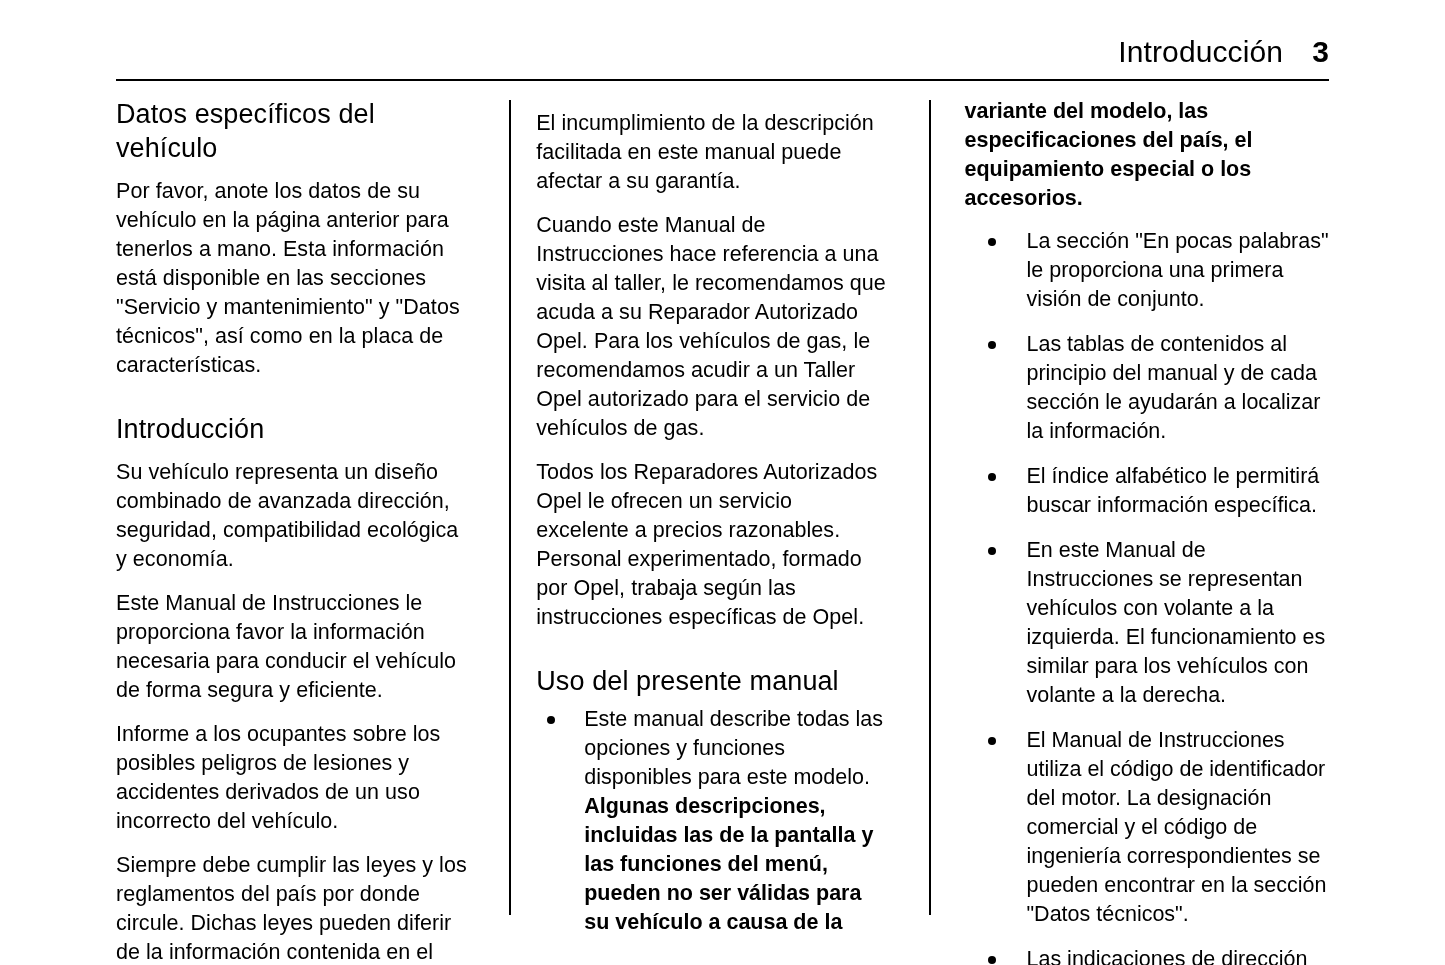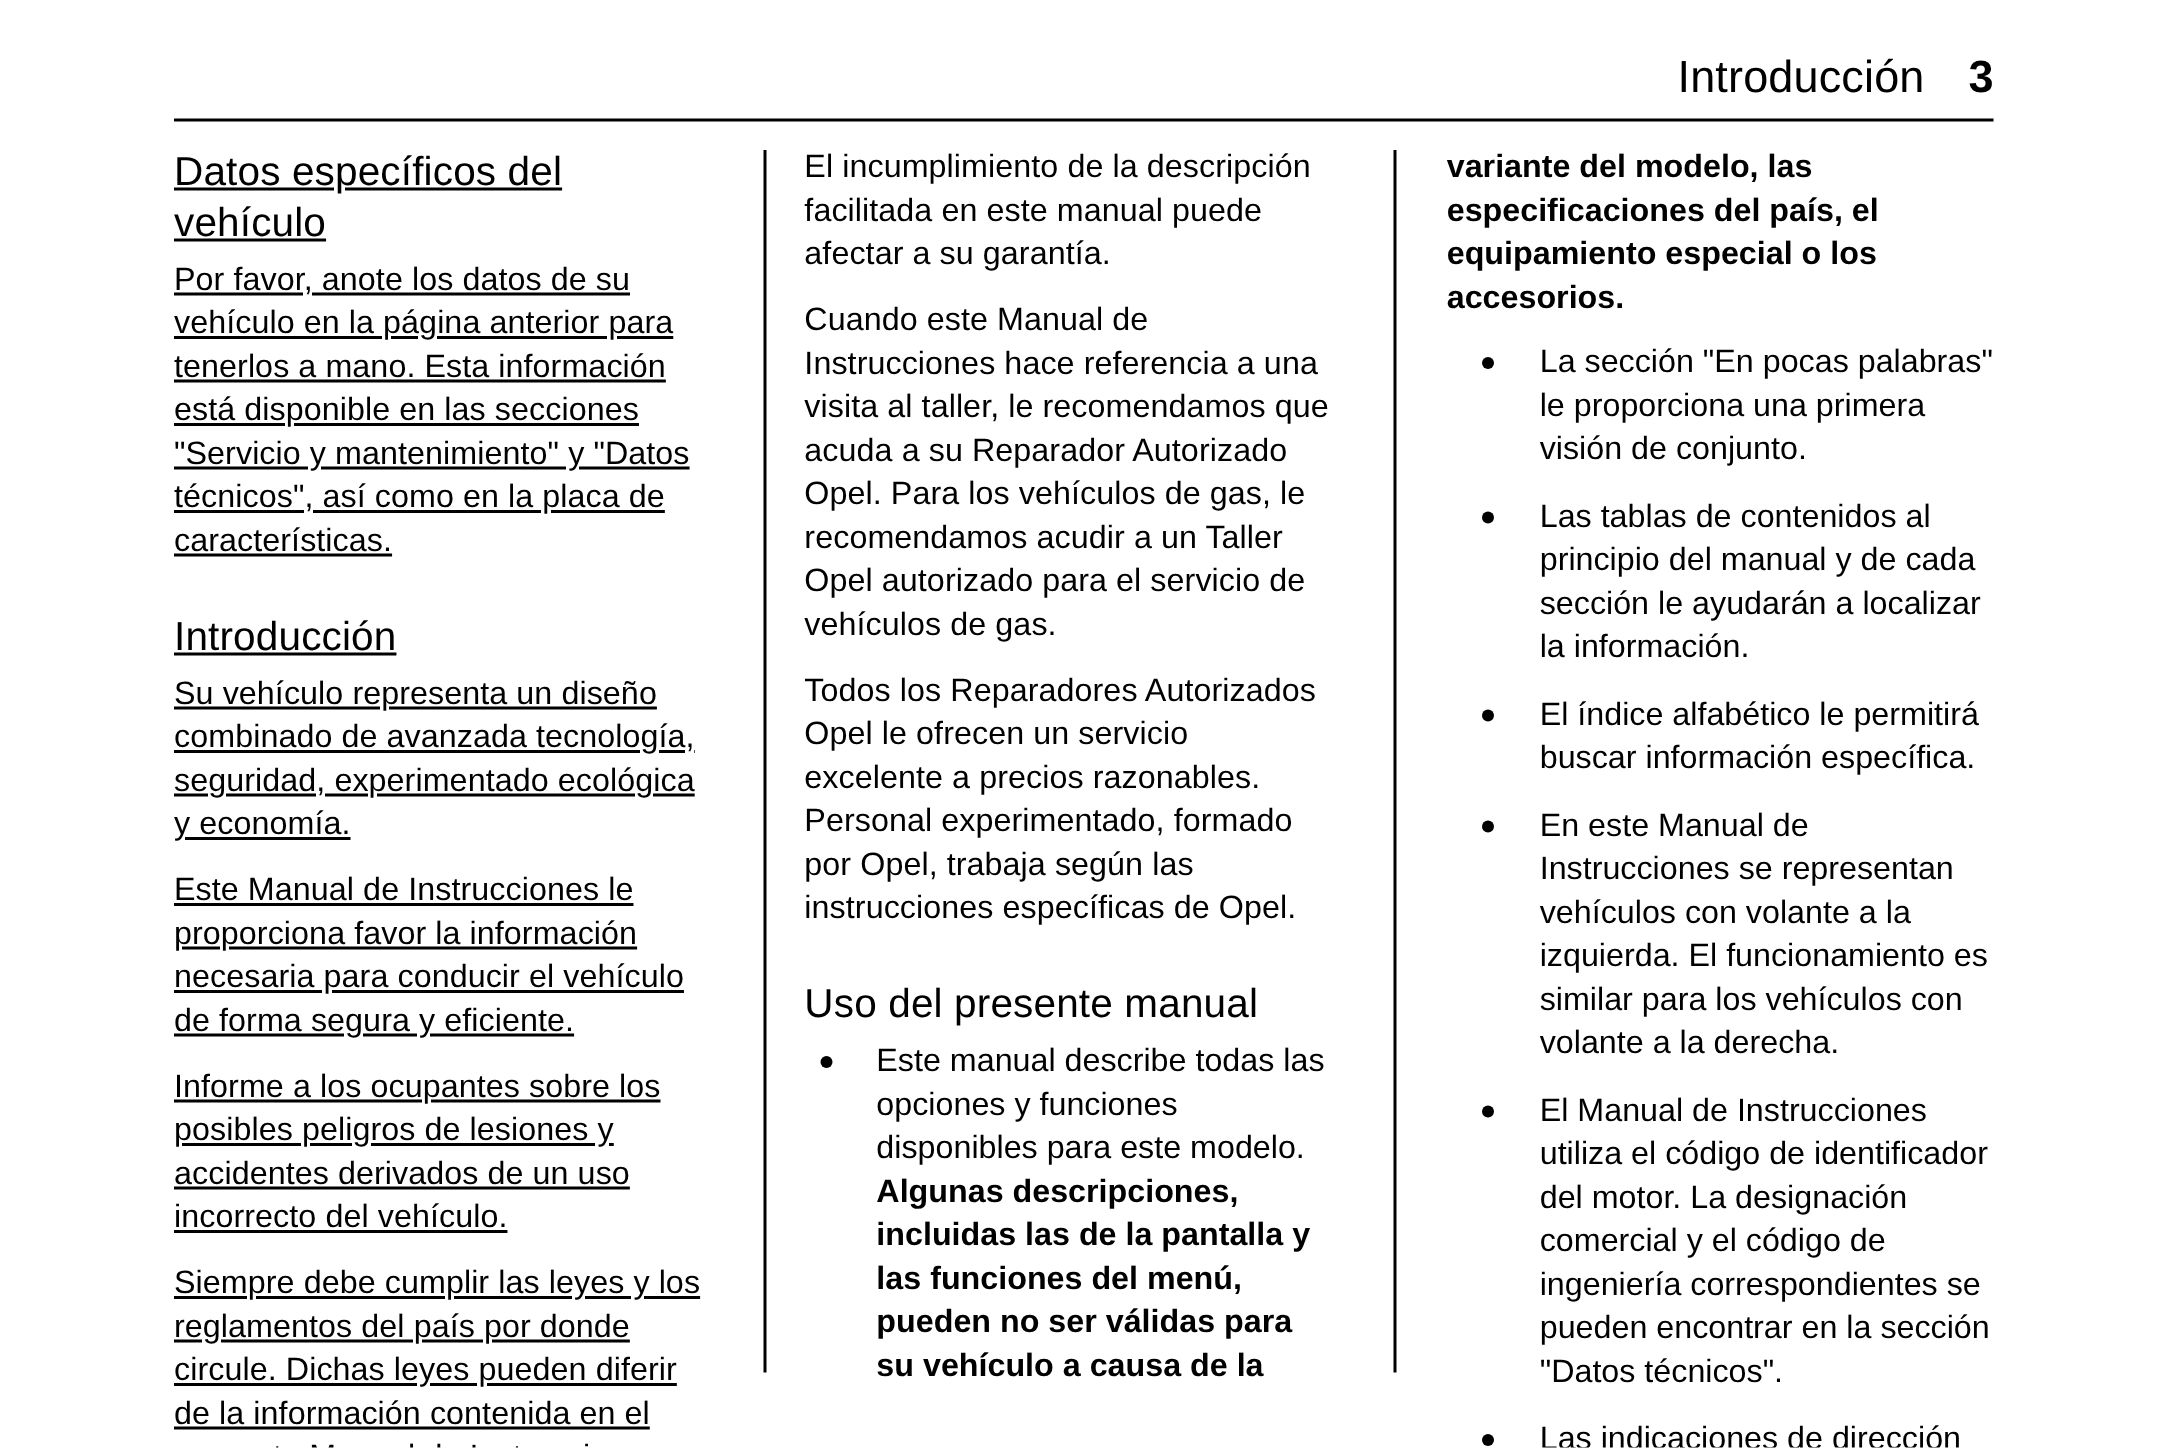--- a/index.html
+++ b/index.html
@@ -60,21 +60,21 @@
     top: 97px;
     left: 116px;
     right: 116px;
     bottom: 48px;
     display: flex;
   }
   .col {
     position: relative;
     box-sizing: border-box;
   }
-  .col-1 { width: 415px; padding-right: 40px; text-decoration: underline; }
+  .col-1 { width: 415px; padding-right: 40px; }
   .col-2 { width: 440px; padding-left: 25px; padding-right: 40px; }
   .col-3 { width: 420px; padding-left: 33px; }
 
   .divider {
     width: 2px;
     background: #000000;
     flex: 0 0 2px;
     margin: 3px 0 0 0;
     height: 815px;
   }
@@ -84,21 +84,21 @@
     line-height: 34px;
     font-weight: 400;
     margin: 0 0 7px 0;
     letter-spacing: 0.1px;
   }
   h1.sect.tight { margin-top: 32px; }
 
   p.para {
     font-size: 21.5px;
     line-height: 29px;
-    margin: 0 0 15px 0;
+    margin: 12px 0 15px 0;
     letter-spacing: 0.05px;
   }
   p.para:last-child { margin-bottom: 0; }
 
   ul.bullets {
     list-style: none;
     margin: 6px 0 0 0;
     padding: 0;
   }
   ul.bullets li {
@@ -140,21 +140,21 @@
     <div class="header-pagenum">3</div>
   </div>
   <div class="header-rule"></div>
 
   <div class="columns">
 
     <div class="col col-1">
       <h1 class="sect">Datos específicos del vehículo</h1>
       <p class="para">Por favor, anote los datos de su vehículo en la página anterior para tenerlos a mano. Esta información está disponible en las secciones "Servicio y mantenimiento" y "Datos técnicos", así como en la placa de características.</p>
       <h1 class="sect tight">Introducción</h1>
-      <p class="para">Su vehículo representa un diseño combinado de avanzada tecnología, seguridad, experimentado ecológica y economía.</p>
+      <p class="para">Su vehículo representa un diseño combinado de avanzada dirección, seguridad, compatibilidad ecológica y economía.</p>
       <p class="para">Este Manual de Instrucciones le proporciona favor la información necesaria para conducir el vehículo de forma segura y eficiente.</p>
       <p class="para">Informe a los ocupantes sobre los posibles peligros de lesiones y accidentes derivados de un uso incorrecto del vehículo.</p>
       <p class="para">Siempre debe cumplir las leyes y los reglamentos del país por donde circule. Dichas leyes pueden diferir de la información contenida en el presente Manual de Instrucciones.</p>
     </div>
 
     <div class="divider"></div>
 
     <div class="col col-2">
       <p class="para">El incumplimiento de la descripción facilitada en este manual puede afectar a su garantía.</p>
       <p class="para">Cuando este Manual de Instrucciones hace referencia a una visita al taller, le recomendamos que acuda a su Reparador Autorizado Opel. Para los vehículos de gas, le recomendamos acudir a un Taller Opel autorizado para el servicio de vehículos de gas.</p>

